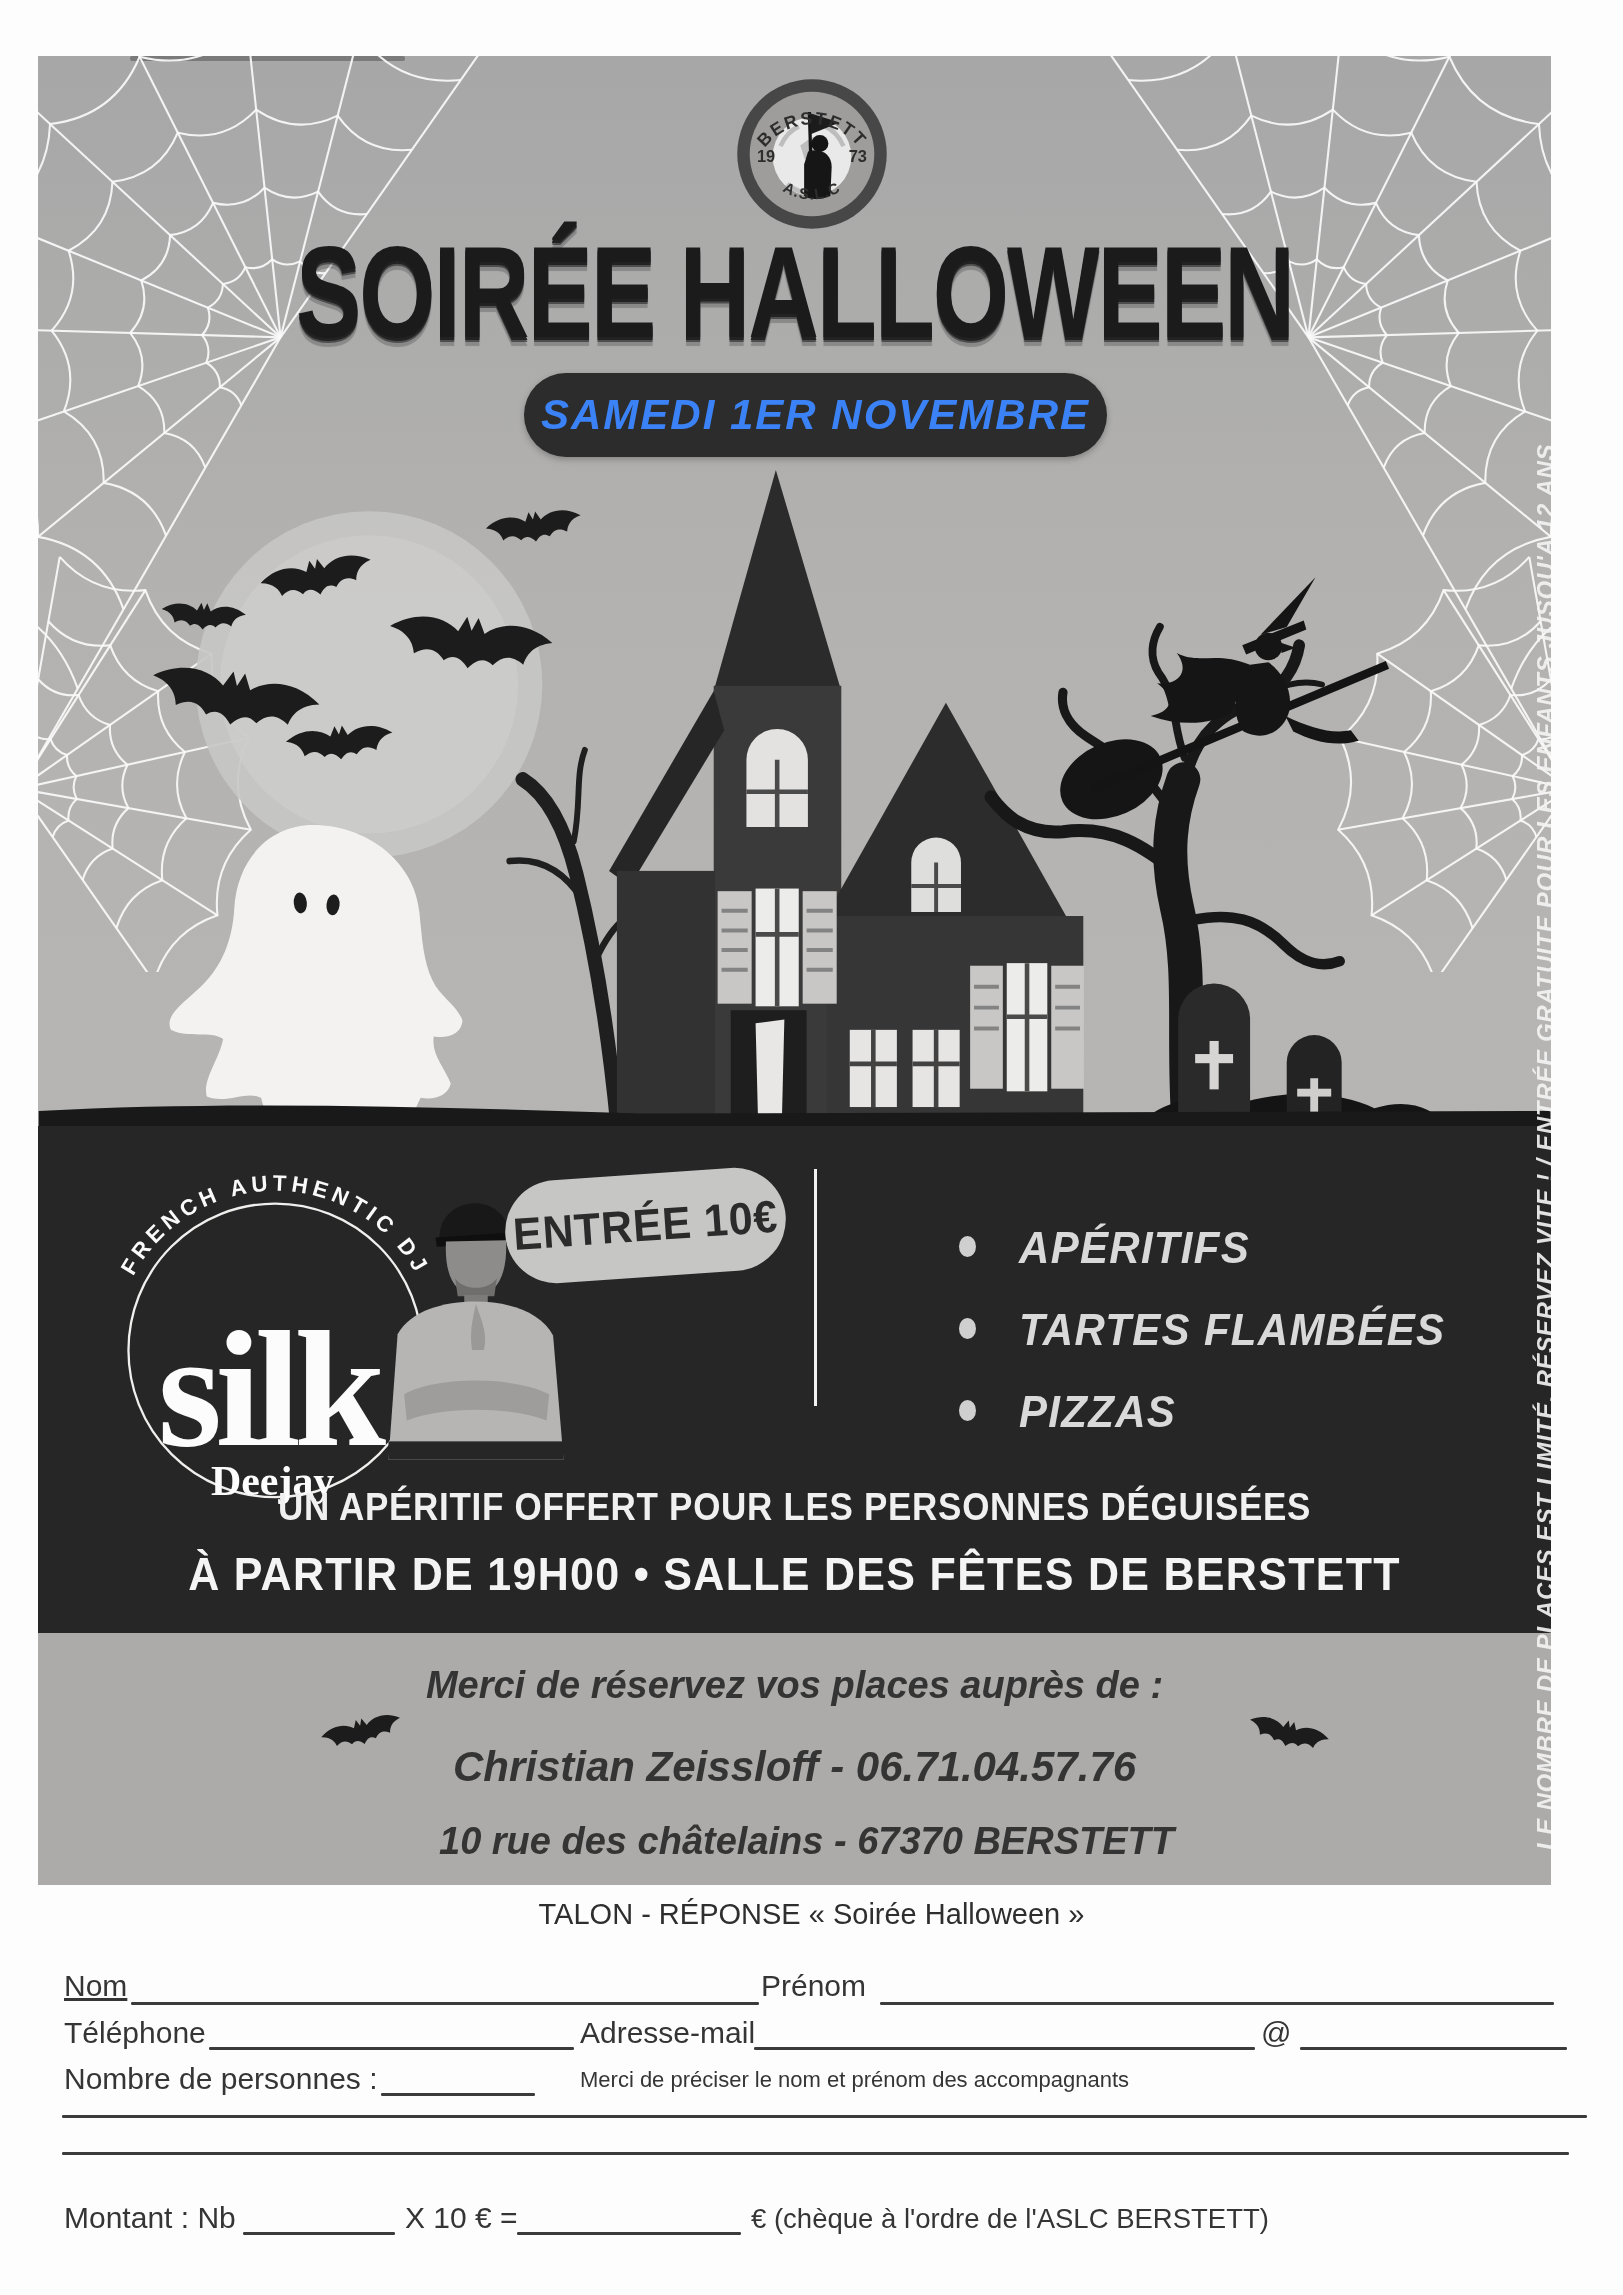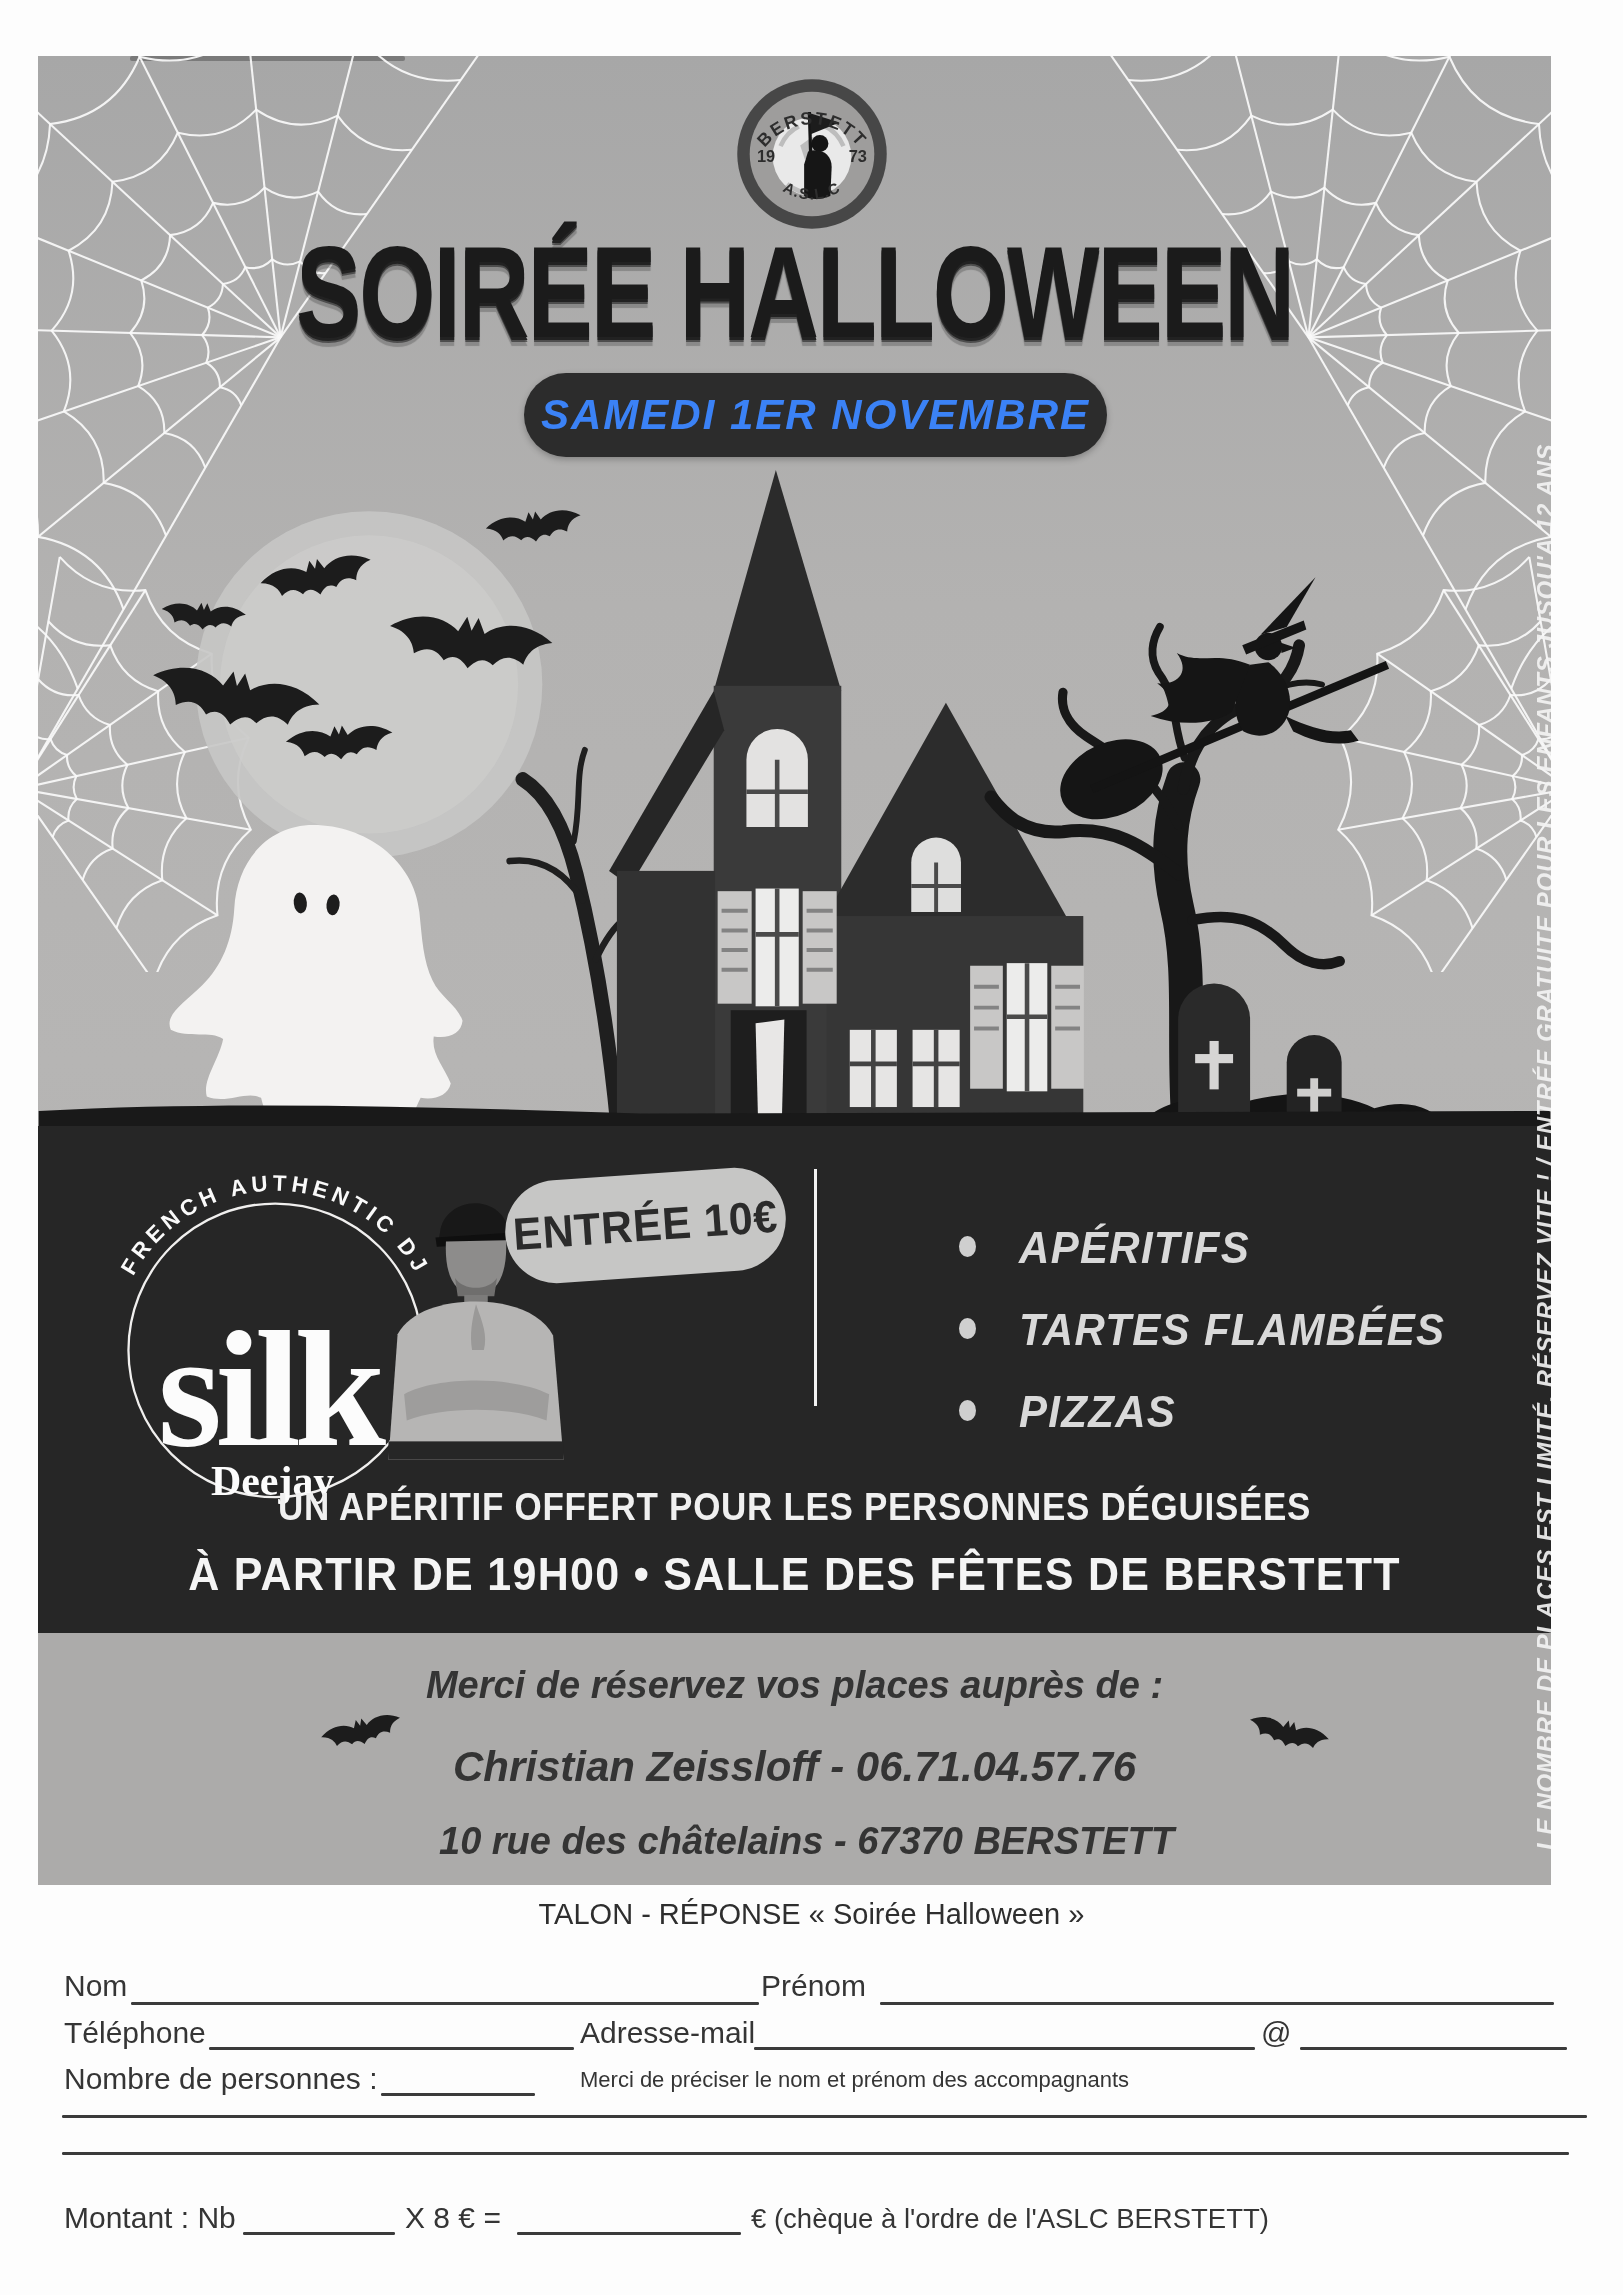--- a/index.html
+++ b/index.html
@@ -329,38 +329,38 @@
       <svg class="band-bat" style="left:1208px;top:73px;" viewBox="-90 -30 180 70">
         <path fill="#1c1c1c" d="M0,-12 L-6,-26 L-14,-10 C-30,-24 -58,-28 -86,-8 C-66,-4 -60,8 -58,18 C-44,8 -34,12 -26,22 C-16,14 -8,18 0,28 C8,18 16,14 26,22 C34,12 44,8 58,18 C60,8 66,-4 86,-8 C58,-28 30,-24 14,-10 L6,-26 Z" transform="rotate(14)"></path>
       </svg>
     </div>
 
     <div id="side-note">LE NOMBRE DE PLACES EST LIMITÉ, RÉSERVEZ VITE ! / ENTRÉE GRATUITE POUR LES ENFANTS JUSQU'A 12 ANS</div>
   </div>
 
   <div class="frm" id="form-title">TALON - RÉPONSE « Soirée Halloween »</div>
 
-  <div class="frm lbl" style="left:64px;top:1969px;">Nom</div>
+  <div class="frm lbl" style="left:64px;top:1969px;text-decoration:underline;">Nom</div>
   <div class="uline" style="left:131px;top:2002px;width:628px;"></div>
   <div class="frm lbl" style="left:761px;top:1969px;">Prénom</div>
   <div class="uline" style="left:880px;top:2002px;width:674px;"></div>
 
   <div class="frm lbl" style="left:64px;top:2016px;">Téléphone</div>
   <div class="uline" style="left:209px;top:2047px;width:365px;"></div>
   <div class="frm lbl" style="left:580px;top:2016px;">Adresse-mail</div>
   <div class="uline" style="left:754px;top:2047px;width:501px;"></div>
   <div class="frm lbl" style="left:1261px;top:2016px;">@</div>
   <div class="uline" style="left:1300px;top:2047px;width:267px;"></div>
 
   <div class="frm lbl" style="left:64px;top:2062px;">Nombre de personnes :</div>
   <div class="uline" style="left:381px;top:2093px;width:154px;"></div>
   <div class="frm lbl-sm" style="left:580px;top:2067px;">Merci de préciser le nom et prénom des accompagnants</div>
 
   <div class="uline thin" style="left:62px;top:2115px;width:1525px;"></div>
   <div class="uline" style="left:62px;top:2152px;width:1507px;"></div>
 
   <div class="frm lbl" style="left:64px;top:2201px;">Montant : Nb</div>
   <div class="uline" style="left:243px;top:2232px;width:152px;"></div>
-  <div class="frm lbl" style="left:405px;top:2201px;">X 8 € =</div>
+  <div class="frm lbl" style="left:405px;top:2201px;">X 10 € =</div>
   <div class="uline" style="left:517px;top:2232px;width:224px;"></div>
   <div class="frm" style="left:751px;top:2203px;font-size:27.5px;">€ (chèque à l'ordre de l'ASLC BERSTETT)</div>
 </div>
 
 
 </body></html>

